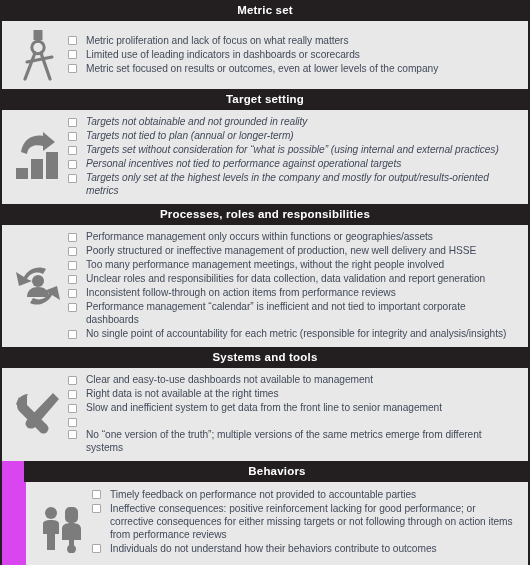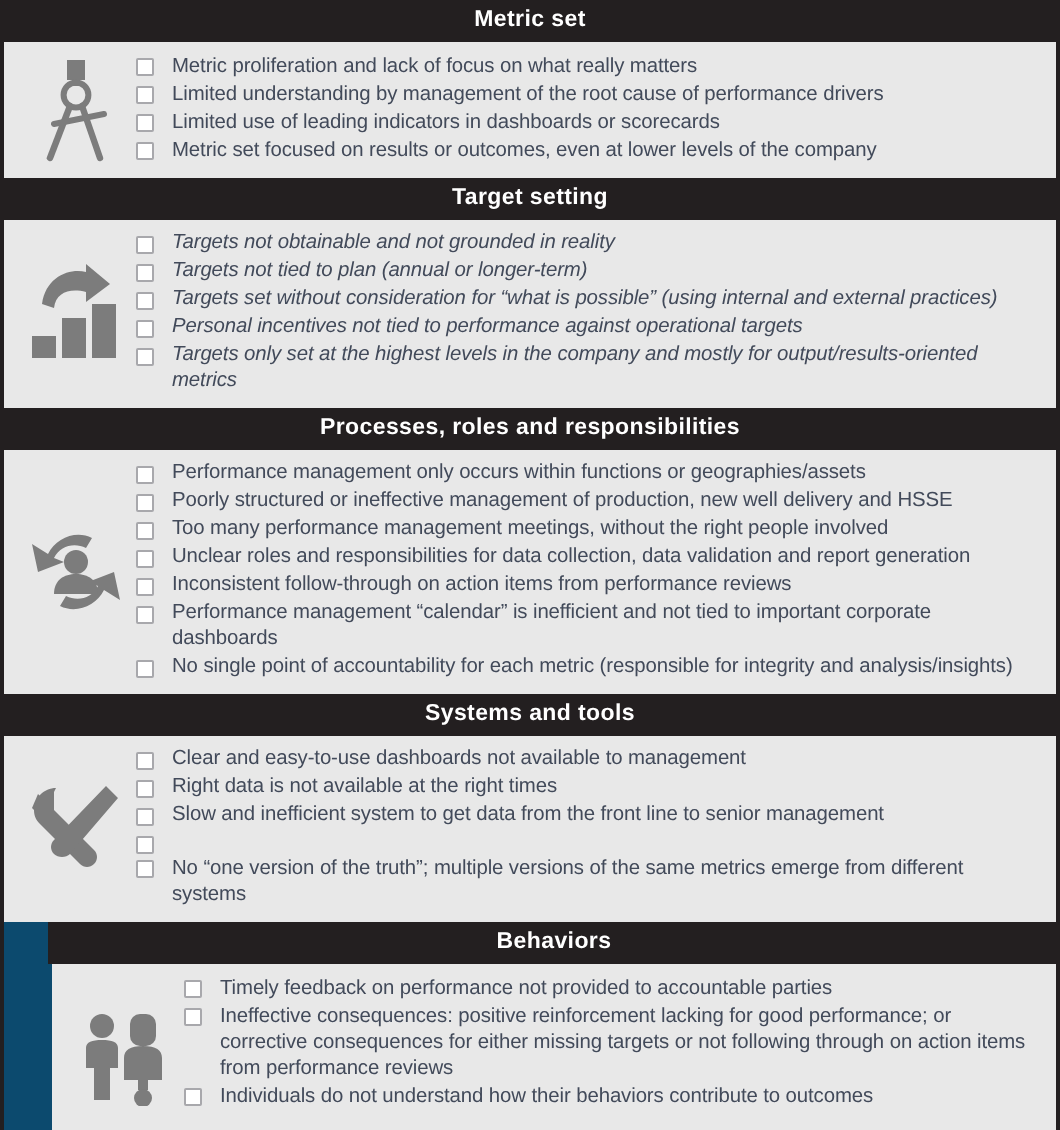--- a/index.html
+++ b/index.html
@@ -17,21 +17,21 @@
     width: 530px;
     height: 565px;
     box-sizing: border-box;
     background: #e8e8e8;
     display: flex;
     flex-direction: column;
   }
   .section {
     display: flex;
     flex-direction: column;
-    background: #0c4a6e;
+    background: #d946ef;
     border-left: 2px solid #231f20;
     border-right: 2px solid #231f20;
     box-sizing: border-box;
   }
   .section-header {
     background: #231f20;
     color: #ffffff;
     font-size: 11.5px;
     font-weight: bold;
     text-align: center;
@@ -120,24 +120,20 @@
           <path d="M8 33 L33 28" stroke="#7c7c7c" stroke-width="3" stroke-linecap="round" fill="none"></path>
         </svg>
       </div>
       <div class="items">
         <div class="item">
           <span class="checkbox"></span>
           <span class="item-label">Metric proliferation and lack of focus on what really matters</span>
         </div>
         <div class="item">
           <span class="checkbox"></span>
-          <span class="item-label">Limited understanding by management of the root cause of performance drivers</span>
-        </div>
-        <div class="item">
-          <span class="checkbox"></span>
           <span class="item-label">Limited use of leading indicators in dashboards or scorecards</span>
         </div>
         <div class="item">
           <span class="checkbox"></span>
           <span class="item-label">Metric set focused on results or outcomes, even at lower levels of the company</span>
         </div>
       </div>
     </div>
   </div>
 

